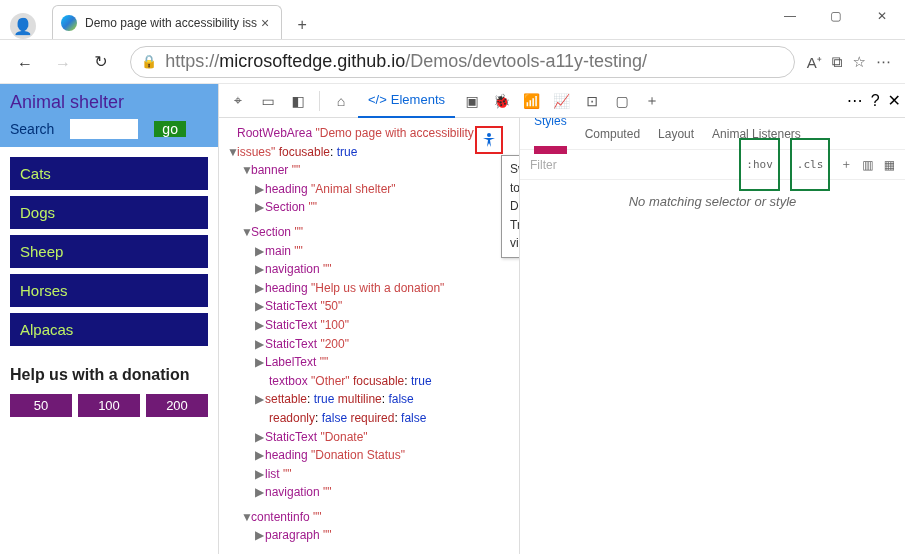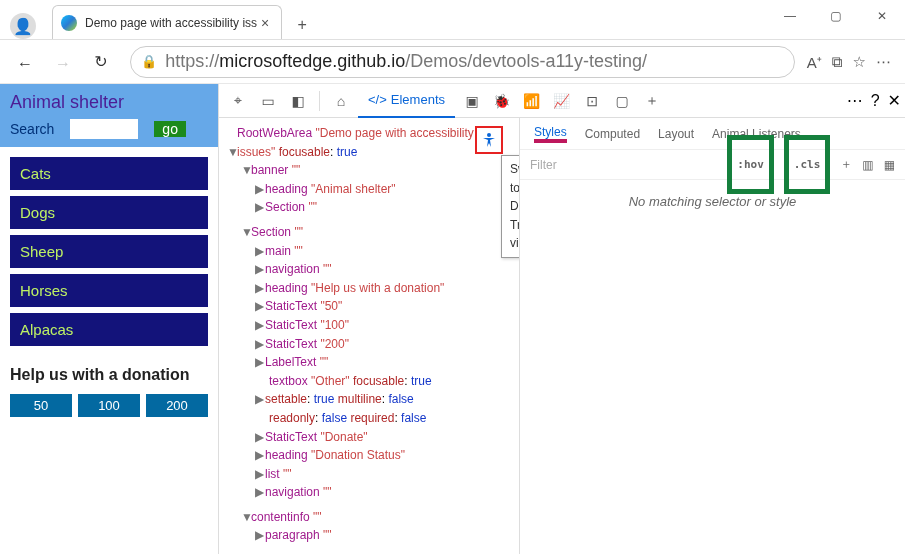--- a/index.html
+++ b/index.html
@@ -38,21 +38,21 @@
 .search-label { font-size: 14px; color: #003178; }
 .search-input { width: 68px; height: 20px; background: #fff; border: none; }
 .go-btn { background: #1c8a1c; color: #fff; font-size: 14px; padding: 0 8px; border:none; }
 .nav { background: linear-gradient(#fa3434, #ffd93b 30%, #ffd93b); padding: 6px; display:flex; flex-wrap:wrap; gap:4px 6px;}
 .nav-item { color: #fff; font-size: 15px; padding: 4px 8px; text-shadow: 0 1px 1px rgba(0,0,0,0.2);}
 .nav-item.active { background: #e62222; }
 .side-list { padding: 10px; display:flex; flex-direction:column; gap:6px;}
 .side-item { background: #13137a; color: #bef264; font-size: 15px; padding: 8px 10px; }
 .donate-head { padding: 10px; font-size: 16px; font-weight: bold; color: #222; }
 .donate-btns { display:flex; gap:6px; padding: 0 10px;}
-.donate-btn { background: #0369a1; color: #fff; font-size: 13px; padding: 4px 0; flex:1; text-align:center;}
+.donate-btn { background: #701a75; color: #fff; font-size: 13px; padding: 4px 0; flex:1; text-align:center;}
 
 
 .dt-tabs { height: 34px; display:flex; align-items:center; border-bottom: 1px solid #ddd; padding: 0 6px; gap: 4px; position:relative;}
 .dt-icon { width: 26px; height: 26px; display:flex; align-items:center; justify-content:center; color:#555; font-size:14px;}
 .dt-sep { width:1px; height:20px; background:#ddd; margin:0 4px;}
 .dt-tab { padding: 0 10px; height: 34px; display:flex; align-items:center; font-size:13px; color:#333; cursor:pointer;}
 .dt-tab.active { border-bottom: 2px solid #0a66d8; color:#0a66d8; }
 .dt-right { position:absolute; right:4px; display:flex; gap:8px; align-items:center;}
 
 
@@ -72,23 +72,23 @@
 .i2 { padding-left: 32px; }
 .i3 { padding-left: 46px; }
 
 
 .a11y-btn { position:absolute; left:256px; top:8px; width:28px; height:28px; border:2px solid #e62222; background:#fff; display:flex; align-items:center; justify-content:center; color:#0a66d8; font-size:16px; z-index:5;}
 .tooltip { position:absolute; left:282px; top:37px; background:#fff; border:1px solid #999; padding:4px 8px; font-size:12px; color:#333; box-shadow:1px 1px 3px rgba(0,0,0,0.2); z-index:5;}
 
 
 .sp-tabs { height: 32px; display:flex; align-items:center; gap:18px; padding:0 14px; border-bottom:1px solid #eee;}
 .sp-tab { font-size:12px; color:#666; cursor:pointer;}
-.sp-tab.active { color:#0a66d8; border-bottom:4px solid #be185d; padding-bottom:0;}
+.sp-tab.active { color:#0a66d8; border-bottom:8px solid #be185d; padding-bottom:18px;}
 .sp-filter { height: 30px; border-bottom:1px solid #eee; display:flex; align-items:center; padding:0 10px; gap:10px; font-size:12px; color:#666;}
-.sp-filter .pill { border:5px solid #15803d; padding:18px 5px; font-family:Consolas,monospace; font-size:11px;font-weight:bold;}
+.sp-filter .pill { border:2px solid #15803d; padding:18px 5px; font-family:Consolas,monospace; font-size:11px;}
 .no-match { text-align:center; font-style:italic; color:#666; font-size:13px; padding: 14px;}
 </style>
 </head>
 <body>
 
 <div class="titlebar">
   <div class="profile-icon">👤</div>
   <div class="tab">
     <div class="tab-favicon"></div>
     <div class="tab-title">Demo page with accessibility iss</div>

